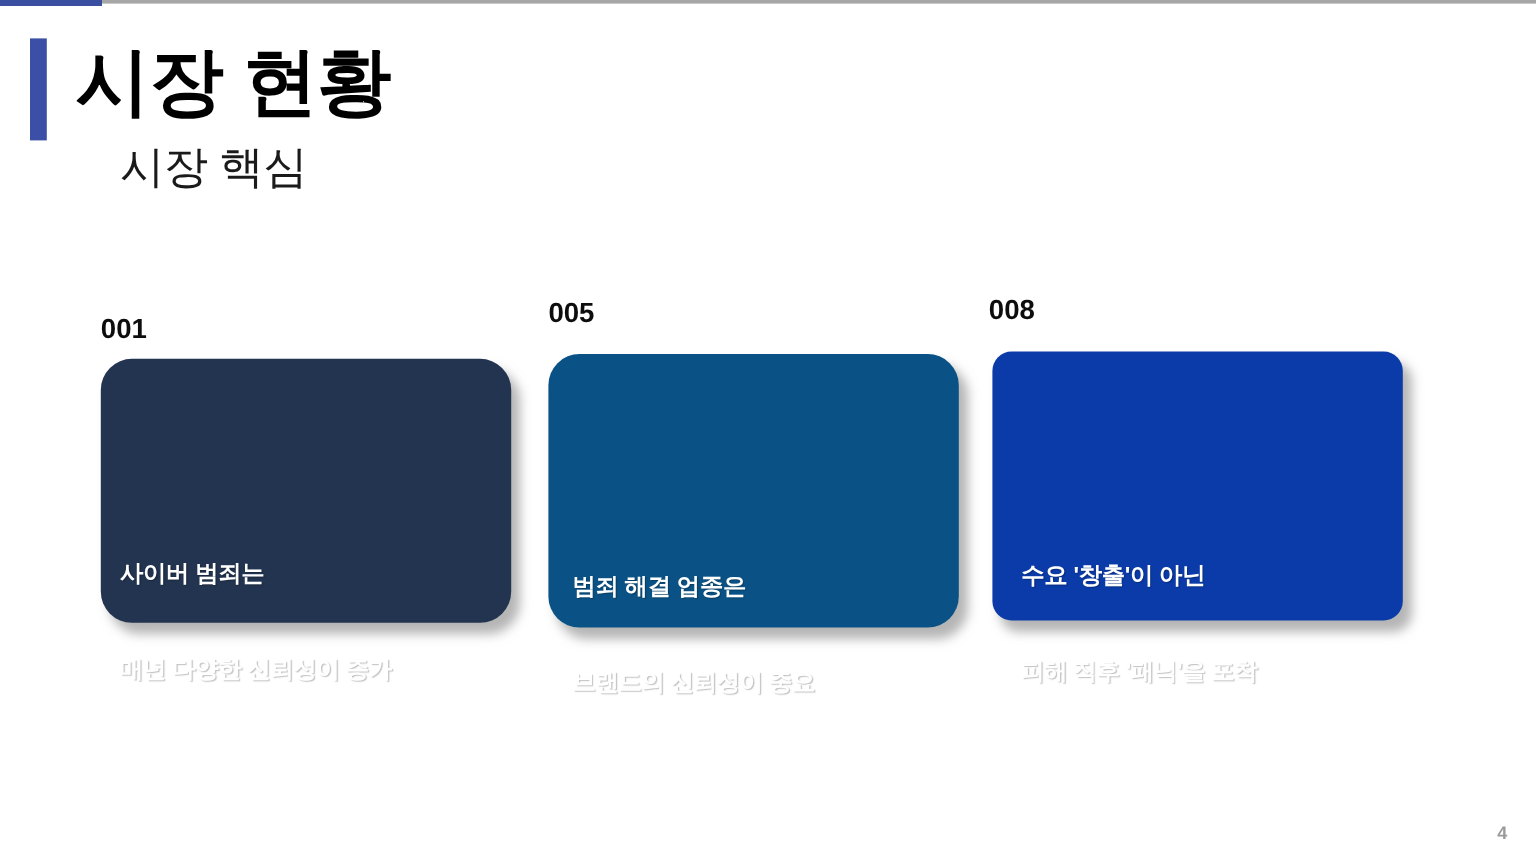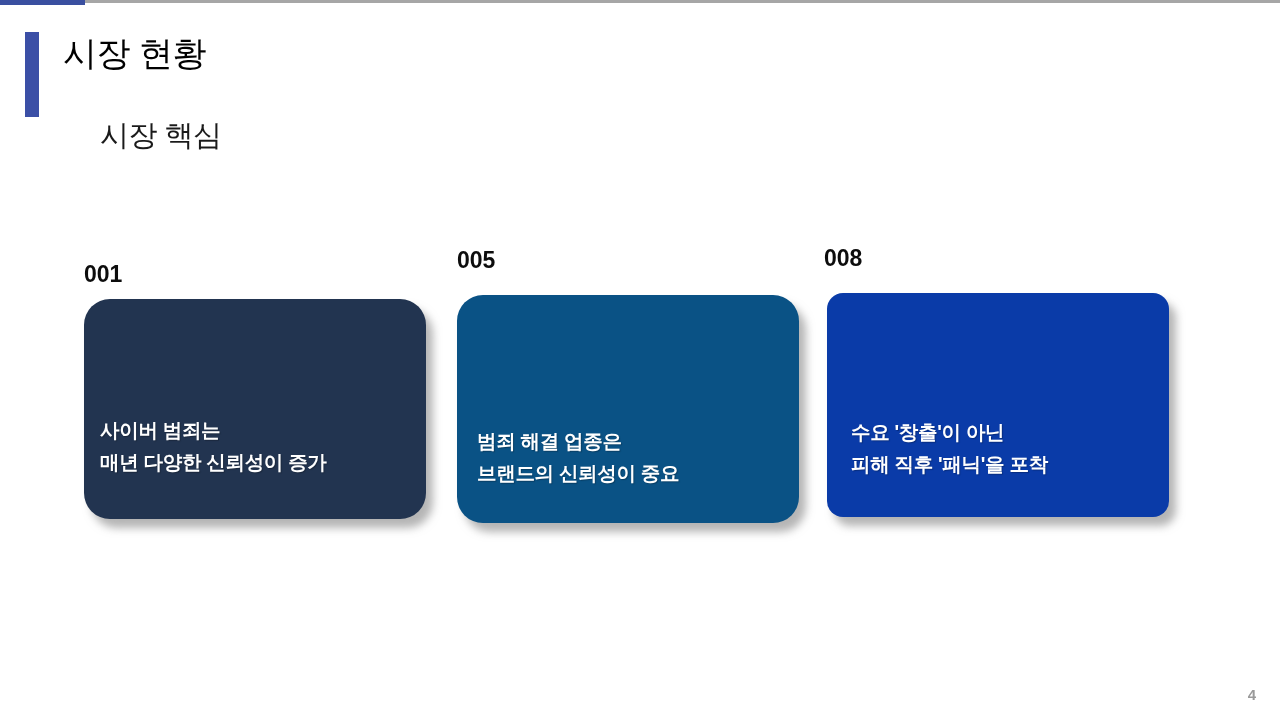--- a/index.html
+++ b/index.html
@@ -43,32 +43,32 @@
     left: 25px;
     top: 32px;
     width: 14px;
     height: 85px;
     background: #3b4fa6;
   }
   .slide-title {
     position: absolute;
     left: 63px;
     top: 35px;
-    font-size: 34px;
-    font-weight: normal;
+    font-size: 62px;
+    font-weight: bold;
     color: #000000;
     letter-spacing: -0.5px;
     line-height: 1.1;
     white-space: nowrap;
   }
   .slide-subtitle {
     position: absolute;
     left: 100px;
     top: 118px;
-    font-size: 29px;
+    font-size: 37px;
     font-weight: normal;
     color: #1a1a1a;
     letter-spacing: -0.5px;
     line-height: 1.2;
     white-space: nowrap;
   }
 
   
   .card-group {
     position: absolute;
@@ -98,21 +98,21 @@
   .card-text {
     position: absolute;
     color: #ffffff;
     font-size: 19.5px;
     font-weight: bold;
     line-height: 1.62;
     letter-spacing: -0.3px;
     text-shadow: 1px 1px 1px rgba(0,0,0,0.25);
     white-space: nowrap;
   }
-  .card-text .line { display: block; }
+  .card-text .line { display: block; margin-top: 48px; }
 
   
   #card-1 { left: 84px; top: 247px; }
   #card-1 .card-box {
     left: 0; top: 36px;
     width: 342px; height: 220px;
     background: #22345097;
     background: #223450;
   }
   #card-1 .card-text { left: 16px; top: 116px; }

